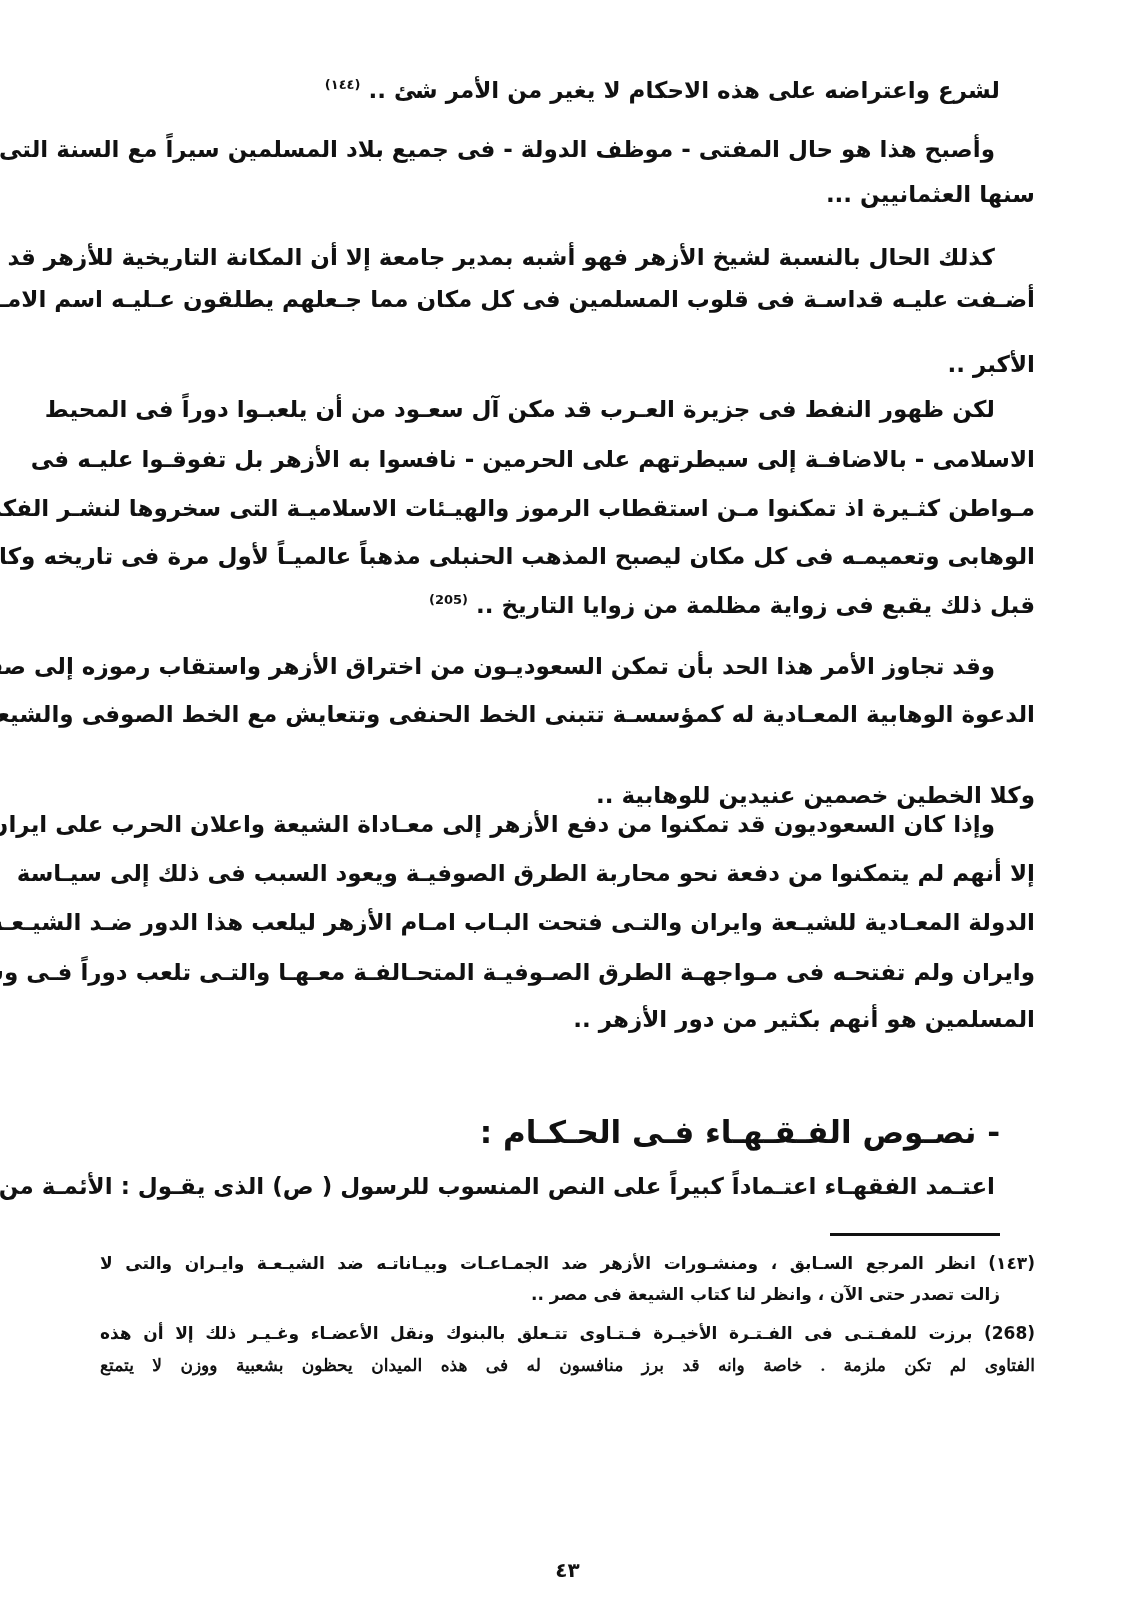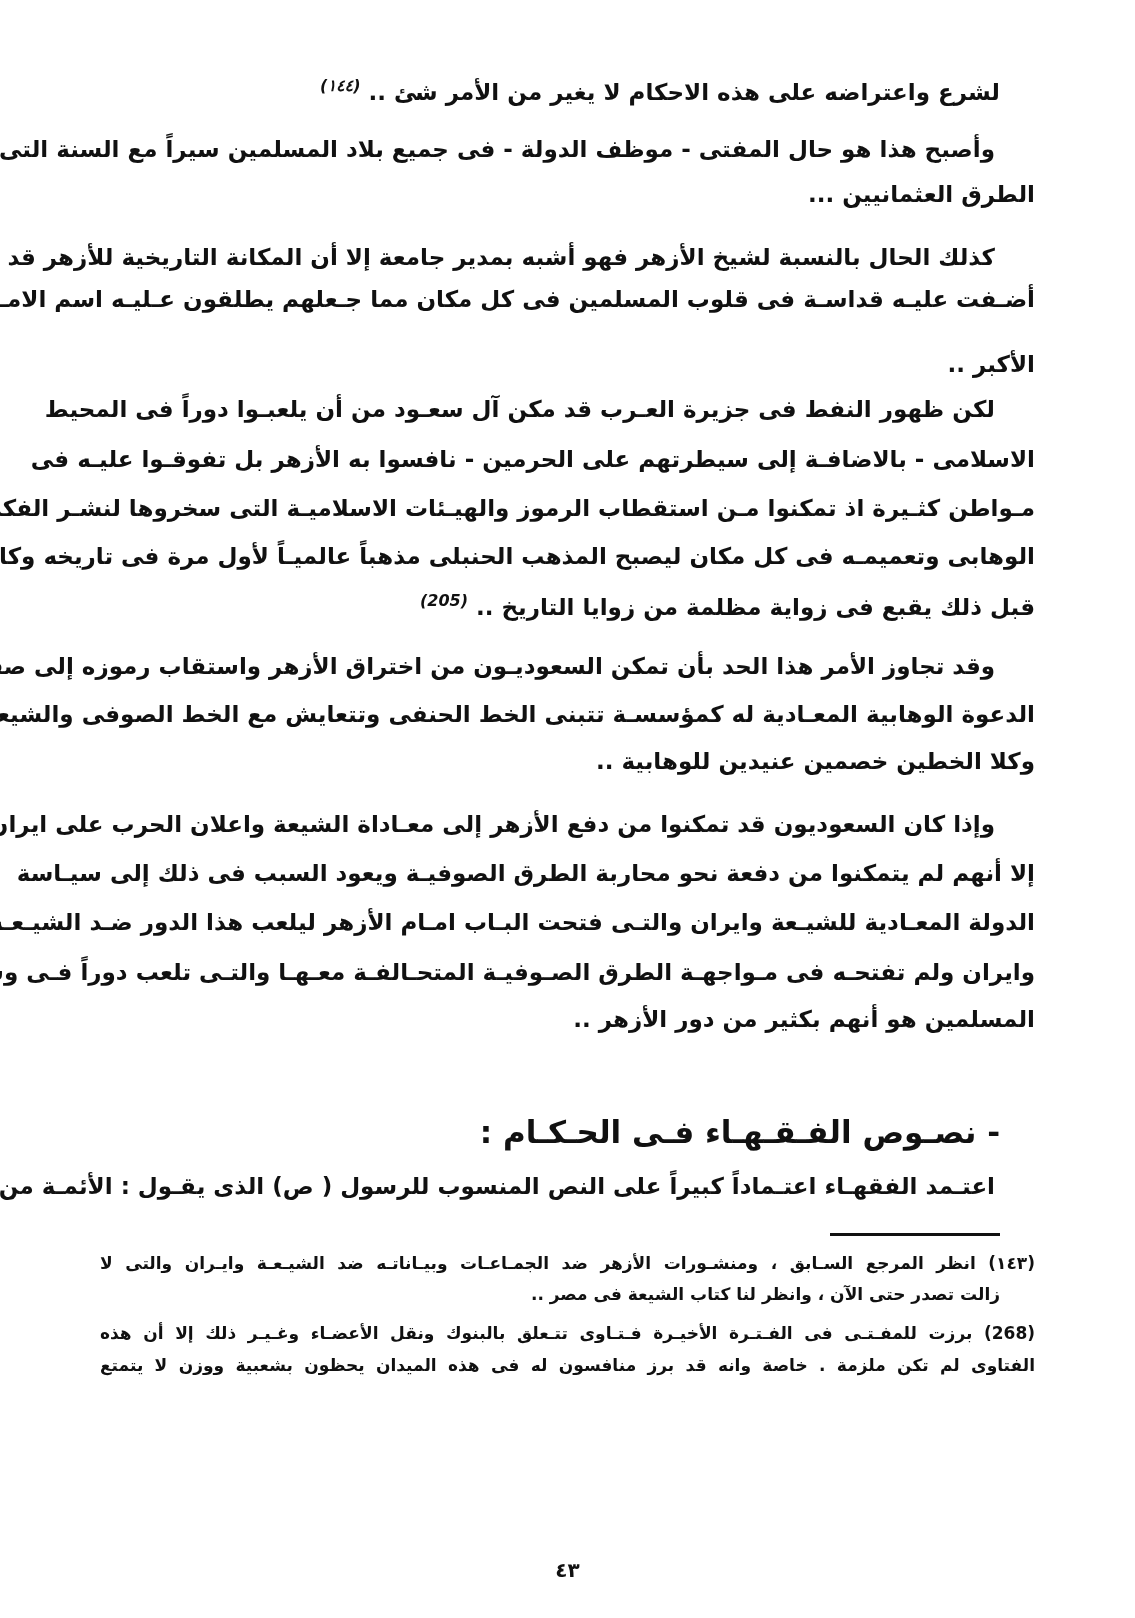--- a/index.html
+++ b/index.html
@@ -33,25 +33,24 @@
       text-align: justify;
       text-align-last: justify;
     }
     .line.last {
       text-align-last: right;
     }
     .line.indent {
       padding-right: 40px;
     }
     .sup {
-      font-size: 16px;
+      font-size: 13px;
       vertical-align: super;
       margin-right: 8px;
       font-weight: bold;
-      font-style: italic;
     }
     .heading {
       position: absolute;
       right: 135px;
       font-size: 31px;
       font-weight: bold;
       direction: rtl;
       white-space: nowrap;
     }
     .divider {
@@ -73,57 +72,58 @@
       text-align: justify;
       text-align-last: justify;
       line-height: 1;
     }
     .fn.cont {
       right: 135px;
       text-align-last: right;
     }
     .fn.lastline {
       text-align-last: justify;
+      font-family: Liberation Serif, serif;
     }
     .page-number {
       position: absolute;
       top: 1558px;
       left: 0; right: 0;
       text-align: center;
       font-size: 20px;
       font-weight: bold;
       direction: rtl;
     }
   </style>
 </head>
 <body>
 
 <div class="page">
 
   <div class="line last" style="top:78px; right:135px;">
     <span>لشرع واعتراضه على هذه الاحكام لا يغير من الأمر شئ ..</span><span class="sup">(١٤٤)</span>
   </div>
   <div class="line indent" style="top:138px;">وأصبح هذا هو حال المفتى - موظف الدولة - فى جميع بلاد المسلمين سيراً مع السنة التى</div>
-  <div class="line last" style="top:183px;">الطرق العثمانيين ...</div>
+  <div class="line last" style="top:183px;">سنها العثمانيين ...</div>
 
   <div class="line indent" style="top:246px;">كذلك الحال بالنسبة لشيخ الأزهر فهو أشبه بمدير جامعة إلا أن المكانة التاريخية للأزهر قد</div>
   <div class="line" style="top:288px;">أضـفت عليـه قداسـة فى قلوب المسلمين فى كل مكان مما جـعلهم يطلقون عـليـه اسم الامـام</div>
   <div class="line last" style="top:353px;">الأكبر ..</div>
 
   <div class="line indent" style="top:398px;">لكن ظهور النفط فى جزيرة العـرب قد مكن آل سعـود من أن يلعبـوا دوراً فى المحيط</div>
   <div class="line" style="top:448px;">الاسلامى - بالاضافـة إلى سيطرتهم على الحرمين - نافسوا به الأزهر بل تفوقـوا عليـه فى</div>
   <div class="line" style="top:497px;">مـواطن كثـيرة اذ تمكنوا مـن استقطاب الرموز والهيـئات الاسلاميـة التى سخروها لنشـر الفكر</div>
   <div class="line" style="top:545px;">الوهابى وتعميمـه فى كل مكان ليصبح المذهب الحنبلى مذهباً عالميـاً لأول مرة فى تاريخه وكان</div>
   <div class="line last" style="top:593px;">
     <span>قبل ذلك يقبع فى زواية مظلمة من زوايا التاريخ ..</span><span class="sup">(205)</span>
   </div>
 
   <div class="line indent" style="top:655px;">وقد تجاوز الأمر هذا الحد بأن تمكن السعوديـون من اختراق الأزهر واستقاب رموزه إلى صف</div>
   <div class="line" style="top:703px;">الدعوة الوهابية المعـادية له كمؤسسـة تتبنى الخط الحنفى وتتعايش مع الخط الصوفى والشيعى</div>
-  <div class="line last" style="top:750px;">وكلا الخطين خصمين عنيدين للوهابية ..</div>
+  <div class="line last" style="top:784px;">وكلا الخطين خصمين عنيدين للوهابية ..</div>
 
   <div class="line indent" style="top:813px;">وإذا كان السعوديون قد تمكنوا من دفع الأزهر إلى معـاداة الشيعة واعلان الحرب على ايران</div>
   <div class="line" style="top:862px;">إلا أنهم لم يتمكنوا من دفعة نحو محاربة الطرق الصوفيـة ويعود السبب فى ذلك إلى سيـاسة</div>
   <div class="line" style="top:911px;">الدولة المعـادية للشيـعة وايران والتـى فتحت البـاب امـام الأزهر ليلعب هذا الدور ضـد الشيـعـة</div>
   <div class="line" style="top:961px;">وايران ولم تفتحـه فى مـواجهـة الطرق الصـوفيـة المتحـالفـة معـهـا والتـى تلعب دوراً فـى وسط</div>
   <div class="line last" style="top:1008px;">المسلمين هو أنهم بكثير من دور الأزهر ..</div>
 
   <div class="heading" style="top:1114px;">- نصـوص الفـقـهـاء فـى الحـكـام :</div>
 
   <div class="line indent" style="top:1175px; left:100px;">اعتـمد الفقهـاء اعتـماداً كبيراً على النص المنسوب للرسول ( ص) الذى يقـول : الأئمـة من</div>

